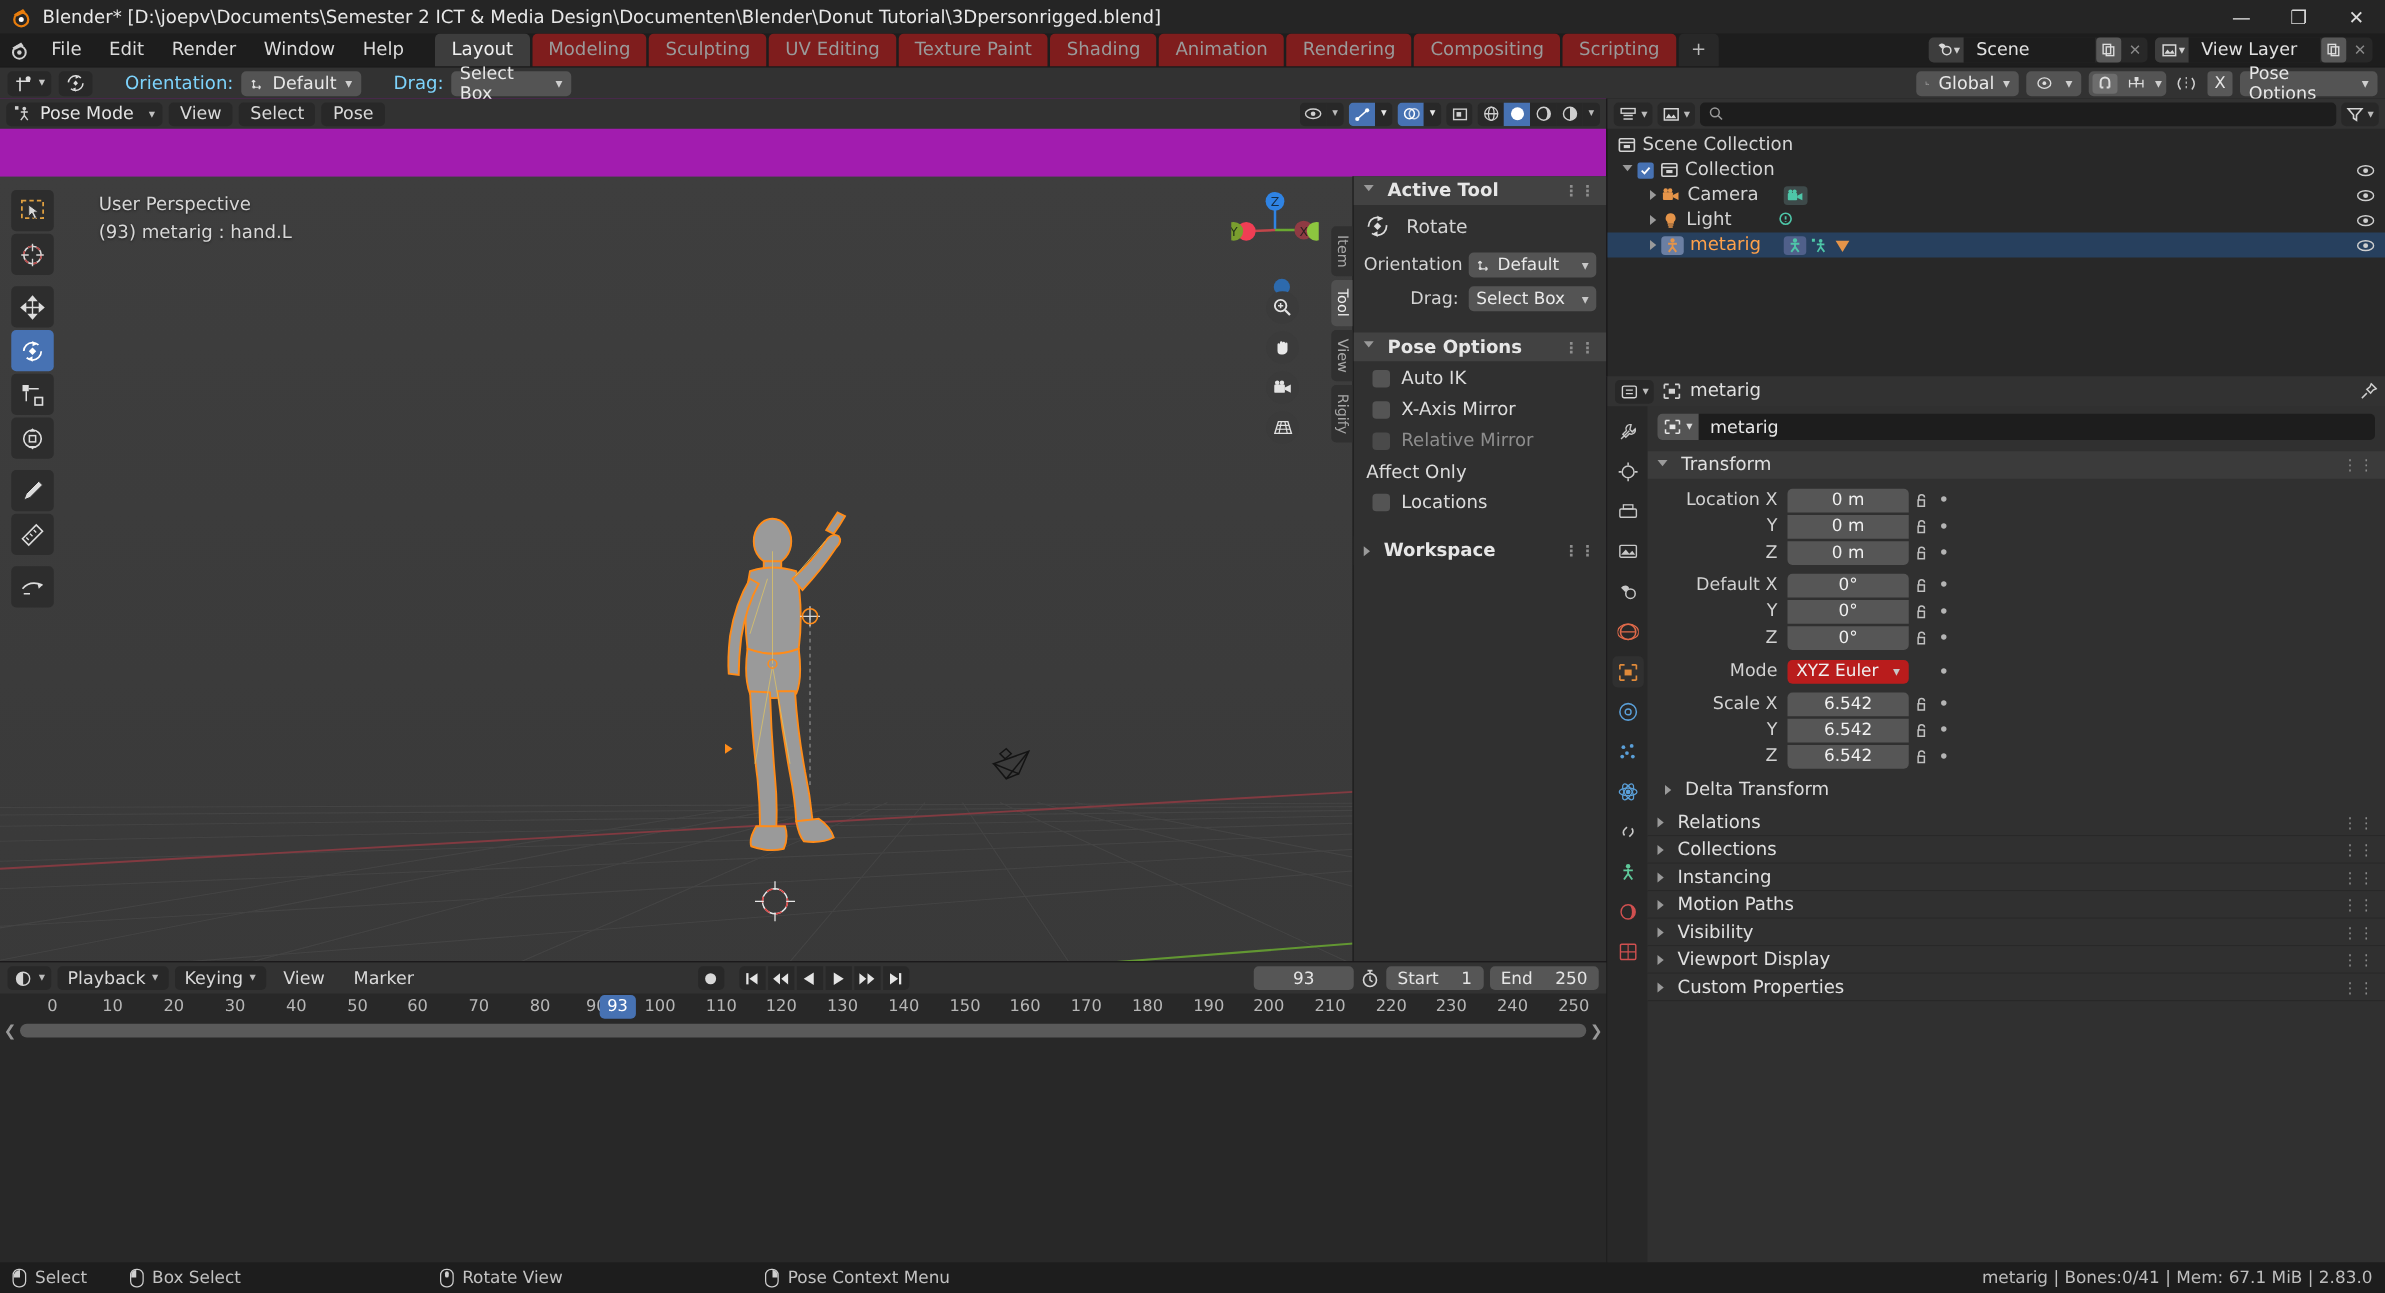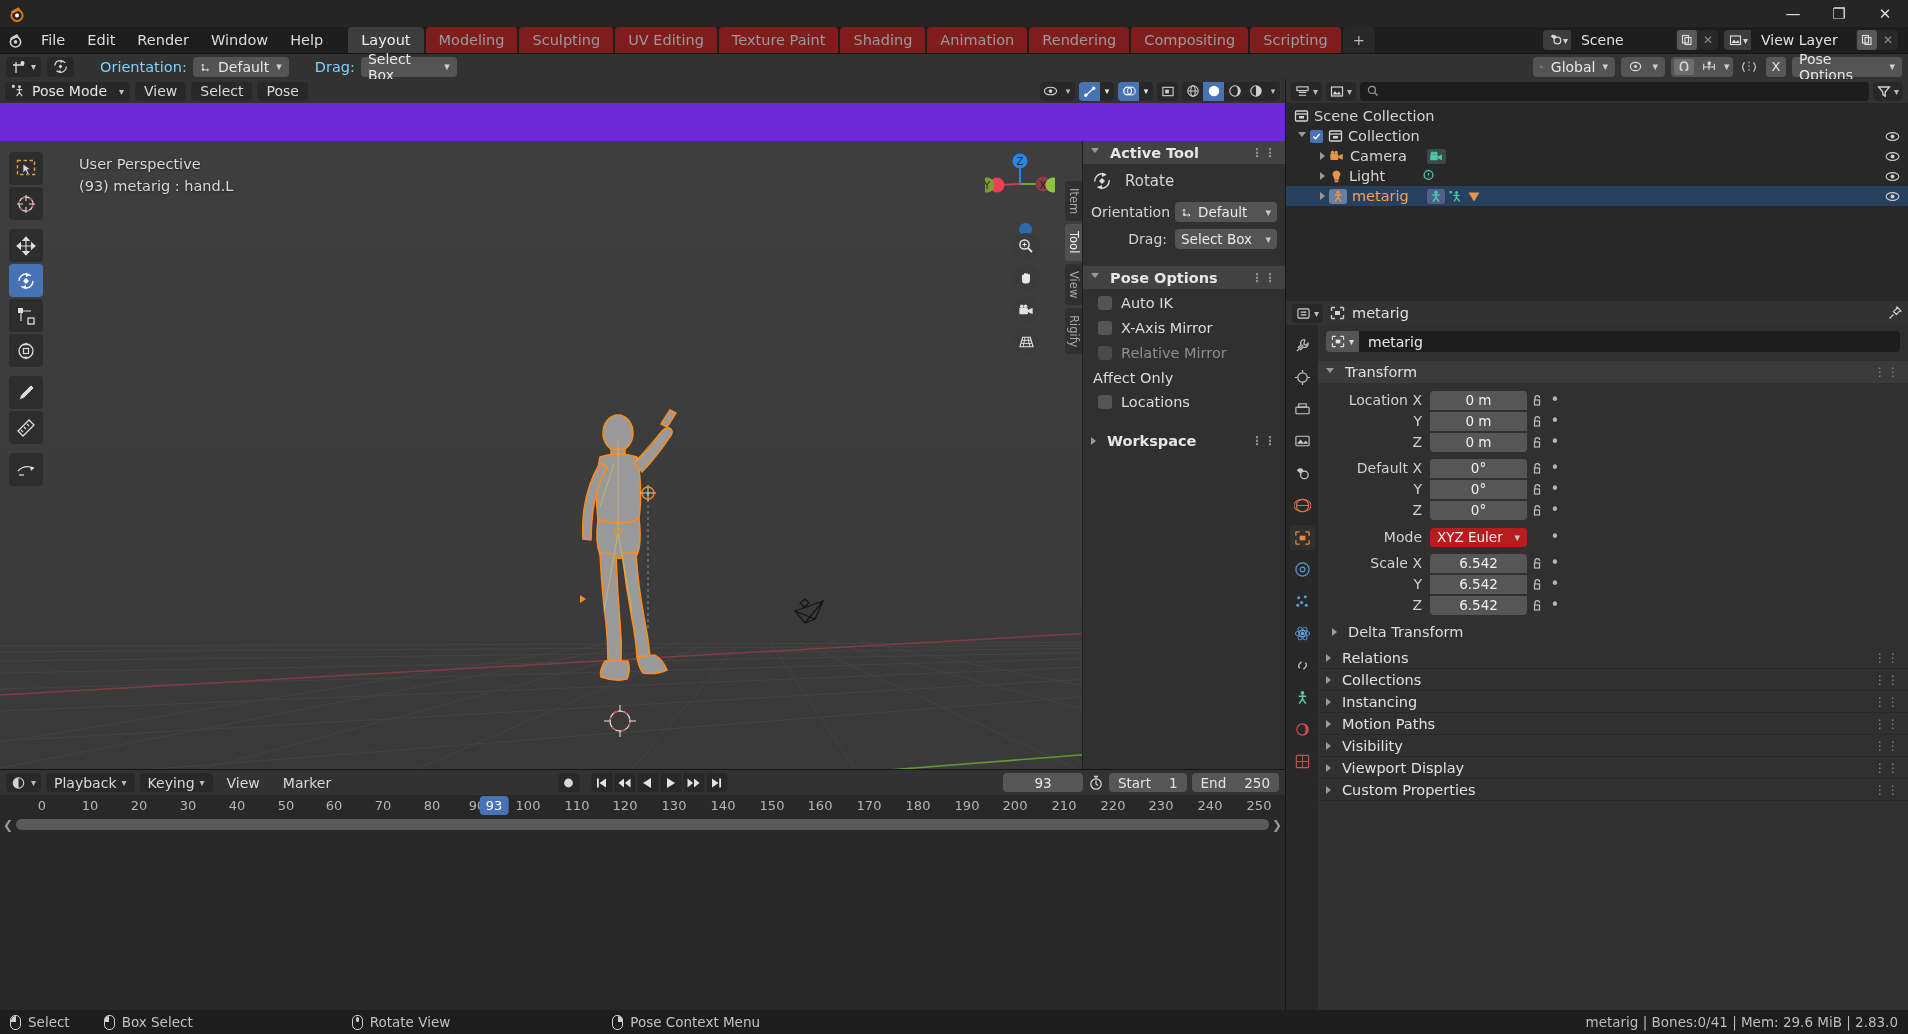--- a/index.html
+++ b/index.html
@@ -56,21 +56,21 @@
   .ts-label{ font-size:14.5px; color:#7dd3fc; margin-left:20px;}
   .ts-dd{ height:20px; background:#545454; border-radius:4px; display:flex; align-items:center;
           padding:0 7px; gap:7px; font-size:14px; color:#e8e8e8;}
   .ts-dd .cv{ color:#cfcfcf; font-size:11px; margin-left:auto;}
   .ts-right{ margin-left:auto; display:flex;align-items:center;gap:6px; }
 
   
   .main{ position:absolute; left:0; top:79px; right:0; bottom:0; }
 
   
-  .viewport{ position:absolute; left:0; top:0; width:1285px; height:690px; background:#6d28d9;
+  .viewport{ position:absolute; left:0; top:0; width:1285px; height:690px; background:#a21caf;
              overflow:hidden; }
   .vp-header{ height:24px; background:#323232; display:flex; align-items:center;
               padding:0 5px; gap:5px; position:relative; z-index:8; }
   .vp-mode{ height:19px; background:#282828; border-radius:4px; display:flex;align-items:center;
             padding:0 6px; gap:6px; font-size:14px; }
   .vp-menu{ height:19px; background:#282828; border-radius:4px; display:flex;align-items:center;
             padding:0 9px; font-size:14px; color:#d9d9d9; }
   .vp-header-right{ margin-left:auto; display:flex;align-items:center;gap:4px; }
   .hgrp{ display:flex; height:19px; border-radius:4px; overflow:hidden; }
   .hbtn{ width:21px;height:19px; background:#282828; display:flex;align-items:center;justify-content:center;}
@@ -219,20 +219,21 @@
 <div class="app">
 
   <div class="titlebar">
     <span class="blogo">
       <svg width="18" height="18" viewBox="0 0 18 18">
         <circle cx="9" cy="10.5" r="5.6" fill="none" stroke="#e87d0d" stroke-width="1.8"></circle>
         <circle cx="9" cy="10.5" r="2" fill="#ffffff"></circle>
         <path d="M3 6.5 L10.5 2.2 L12.5 4.8 L5.5 8.2 Z" fill="#e87d0d"></path>
       </svg>
     </span>
+    <span class="ttxt">Blender* [D:\joepv\Documents\Semester 2 ICT &amp; Media Design\Documenten\Blender\Donut Tutorial\3Dpersonrigged.blend]</span>
     <div class="wbtns">
       <div class="wbtn">—</div>
       <div class="wbtn">❐</div>
       <div class="wbtn close">✕</div>
     </div>
   </div>
 
   <div class="topbar">
     <div class="tb-logo">
       <svg width="17" height="17" viewBox="0 0 18 18">
@@ -1324,15 +1325,15 @@
           <i></i>
         </span>
       <span>Rotate View</span>
     </div>
     <div class="st-item" style="margin-left:128px;">
       <span class="mouse r">
           <i></i>
         </span>
       <span>Pose Context Menu</span>
     </div>
-    <div class="st-right">metarig | Bones:0/41 | Mem: 29.6 MiB | 2.83.0</div>
+    <div class="st-right">metarig | Bones:0/41 | Mem: 67.1 MiB | 2.83.0</div>
   </div>
 </div>
 
 </body></html>

